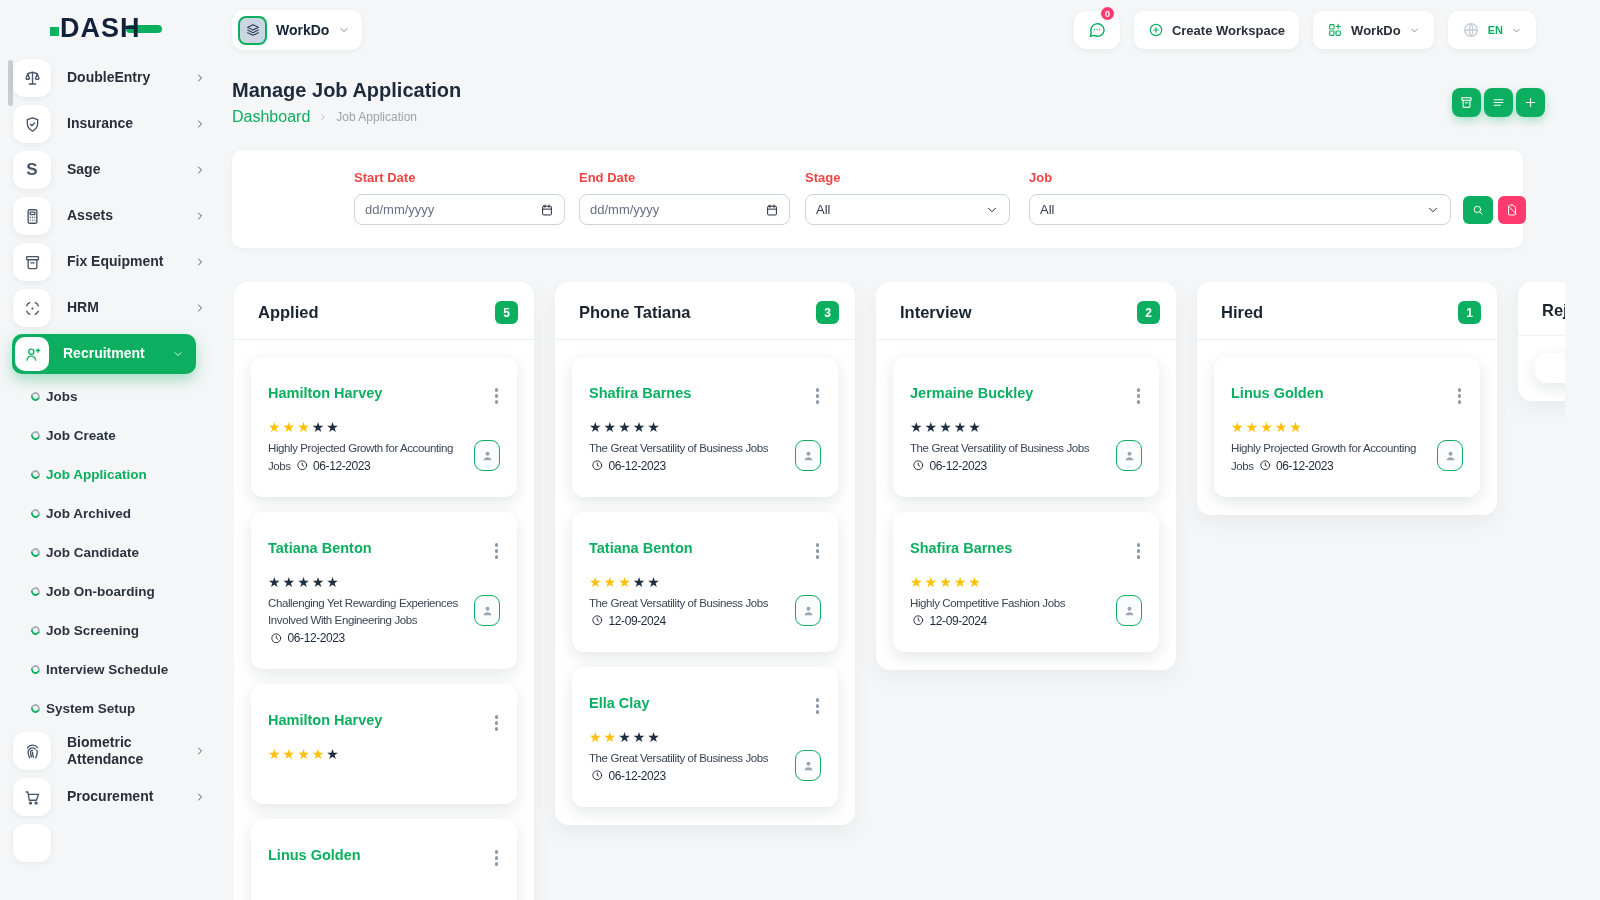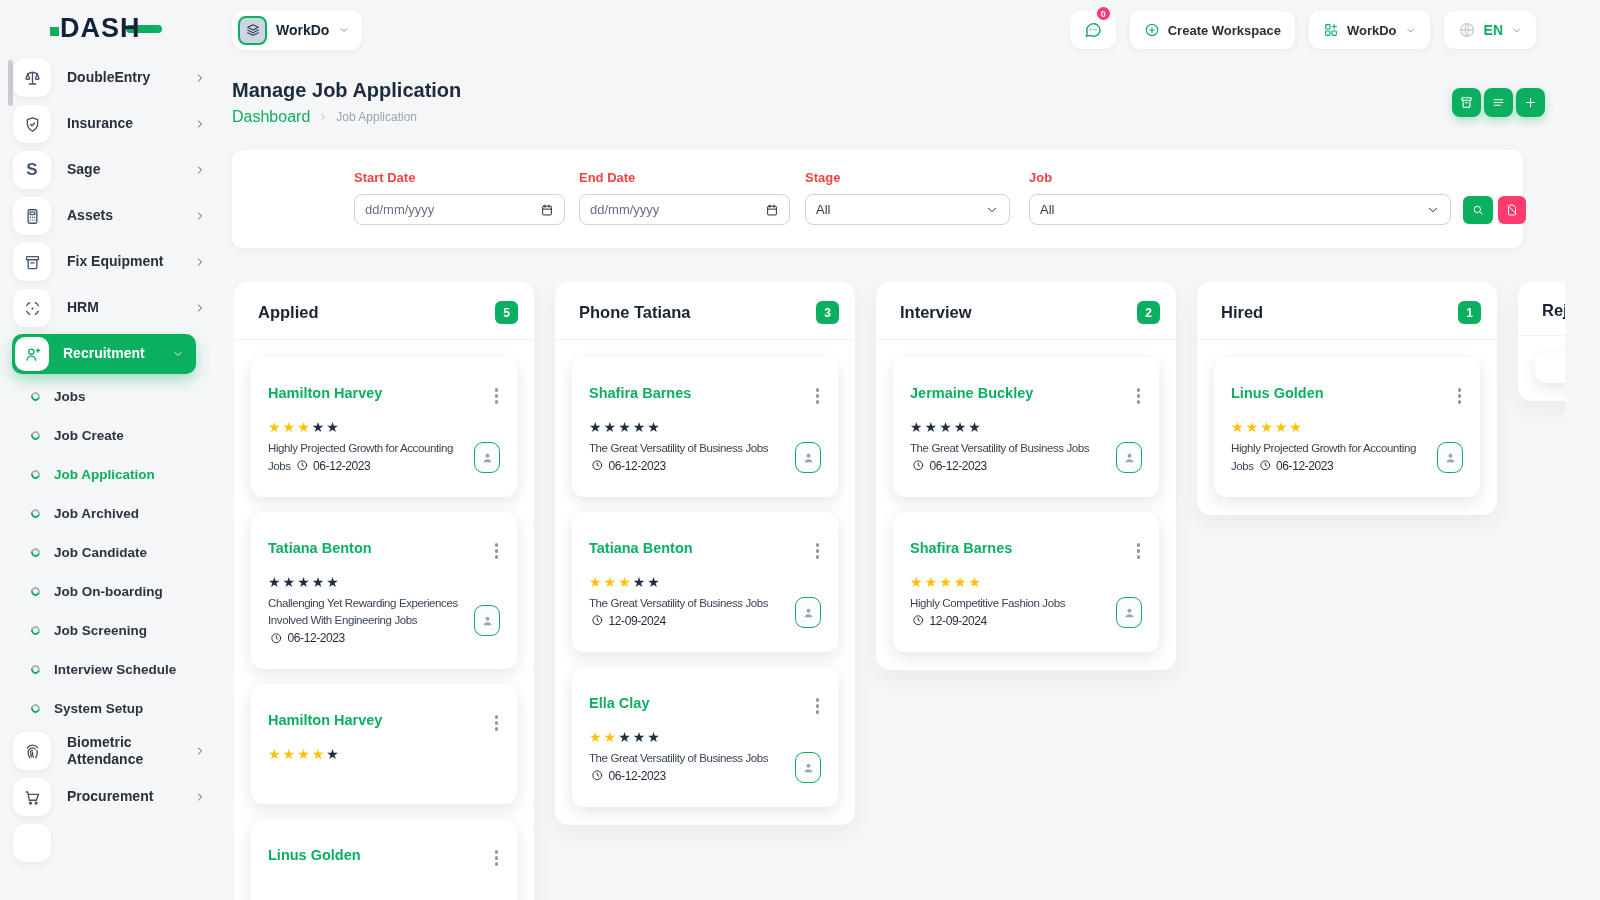--- a/index.html
+++ b/index.html
@@ -25,21 +25,21 @@
   .side-label { flex:1; margin-left:16px; font-size:14px; font-weight:600; color:#29303b; line-height:1.25; }
   .chev { color:#333f4f; } .chev svg { width:12px; height:12px; }
   .side-item.active { background:var(--accent); border-radius:10px; margin:3px 24px 3px 12px; height:40px;
                       padding:0 12px 0 3px; box-shadow:0 6px 14px rgba(12,175,96,.35); }
   .side-item.active .chip { width:34px; height:34px; border-radius:10px; flex:0 0 34px; color:var(--accent); box-shadow:none; }
   .side-item.active .side-label { color:#fff; margin-left:14px; }
   .side-item.active .chev { color:#fff; }
   .side-sub { height:39px; display:flex; align-items:center; padding-left:31px; cursor:pointer; }
   .bullet { width:9px; height:9px; border-radius:50%; border:2px solid #a8b0ba; border-bottom-color:var(--accent);
             border-left-color:var(--accent); transform:rotate(-30deg); flex:0 0 9px; }
-  .sub-label { margin-left:14px; font-size:13.5px; font-weight:600; color:#2b3440; }
+  .sub-label { margin-left:6px; font-size:13.5px; font-weight:600; color:#2b3440; }
   .side-sub.active .sub-label { color:var(--accent); }
 
   
   .ws-chip { position:absolute; left:232px; top:10px; height:40px; padding:0 12px 0 6px; background:#fff; border-radius:12px;
              display:flex; align-items:center; gap:9px; box-shadow:0 2px 6px rgba(16,24,40,.05); cursor:pointer; }
   .ws-icon { width:29px; height:29px; border-radius:8px; background:#ccd6e3; border:2px solid var(--accent);
              display:flex; align-items:center; justify-content:center; color:#2f4055; }
   .ws-icon svg { width:16px; height:16px; }
   .ws-name { font-size:14px; font-weight:700; color:#152536; }
   .chev-d { color:#667085; } .chev-d svg { width:12px; height:12px; }
@@ -49,21 +49,21 @@
               box-shadow:0 2px 6px rgba(16,24,40,.05); }
   .chat-btn > .icon svg { width:20px; height:20px; }
   .chat-badge { position:absolute; top:-6px; right:4px; min-width:17px; height:17px; border-radius:9px; background:var(--danger);
                 color:#fff; font-size:9px; font-weight:700; display:flex; align-items:center; justify-content:center;
                 border:2px solid #f5f6f7; padding:0 3px; }
   .pill { height:38px; background:#fff; border:none; border-radius:10px; display:flex; align-items:center; gap:8px;
           padding:0 14px; font-size:13px; font-weight:600; color:#29303b; cursor:pointer; box-shadow:0 2px 6px rgba(16,24,40,.05); }
   .pill .g-ic { color:var(--accent); } .pill .g-ic svg { width:16px; height:16px; }
   .pill .globe { color:#c4ccd6; } .pill .globe svg { width:18px; height:18px; }
   .pill .chev-d svg { width:11px; height:11px; }
-  .lang-label { color:var(--accent); font-size:14px; font-weight:700; }
+  .lang-label { color:var(--accent); font-size:11px; font-weight:700; }
 
   
   .page-title { position:absolute; left:232px; top:79px; font-size:20px; font-weight:700; color:#1c2a3a; }
   .breadcrumb { position:absolute; left:232px; top:108px; display:flex; align-items:center; gap:8px; }
   .bc-home { font-size:16px; color:var(--accent); cursor:pointer; text-decoration:none; }
   .bc-sep { color:#98a2b3; } .bc-sep svg { width:10px; height:10px; }
   .bc-cur { font-size:12px; color:#9aa3ad; }
   .page-actions { position:absolute; top:88px; right:55px; display:flex; gap:3px; }
   .act-btn { width:29px; height:29px; border-radius:8px; background:var(--accent); border:none; color:#fff;
              display:flex; align-items:center; justify-content:center; cursor:pointer; box-shadow:0 4px 8px rgba(12,175,96,.3); }
@@ -97,21 +97,21 @@
                 font-weight:700; display:flex; align-items:center; justify-content:center; padding:0 6px; }
   .kcol-body { padding:17px 17px 18px; display:flex; flex-direction:column; gap:15px; }
   .kcard { background:#fff; border-radius:12px; box-shadow:0 5px 16px rgba(16,24,40,.11); padding:28px 17px 22px; min-height:120px; }
   .kcard.stub { min-height:0; height:30px; padding:0; }
   .kcard-top { display:flex; justify-content:space-between; align-items:flex-start; margin-bottom:13px; }
   .kname { font-size:14.5px; font-weight:700; color:var(--accent); cursor:pointer; text-decoration:none; }
   .kebab { display:flex; flex-direction:column; gap:2.5px; padding:3px 2px; cursor:pointer; }
   .kebab i { width:3.5px; height:3.5px; border-radius:50%; background:#8d98a7; }
   .stars { margin-bottom:6px; letter-spacing:2px; font-size:14px; line-height:1; }
   .star.on { color:var(--star-on); } .star.off { color:var(--star-off); }
-  .kbody { display:flex; align-items:center; gap:12px; }
+  .kbody { display:flex; gap:12px; }
   .kdesc { flex:1; font-size:11.5px; letter-spacing:-0.4px; color:#3a4554; line-height:1.5; }
   .datechip { white-space:nowrap; color:#1d2939; font-size:12px; }
   .datechip .icon { display:inline-block; vertical-align:-2px; margin:0 5px 0 2px; color:#16202e; }
   .datechip .icon svg { width:12.5px; height:12.5px; }
   .avatar { width:26px; height:31px; border-radius:9px; border:1.6px solid var(--accent); background:#fbfcfd;
             display:flex; align-items:center; justify-content:center; flex:0 0 26px; }
   .avatar svg { width:15px; height:15px; }
 </style>
 </head>
 <body style="--accent: #0caf60; --danger: #ff3a6e; --star-on: #ffc107; --star-off: #1f2e41;">

